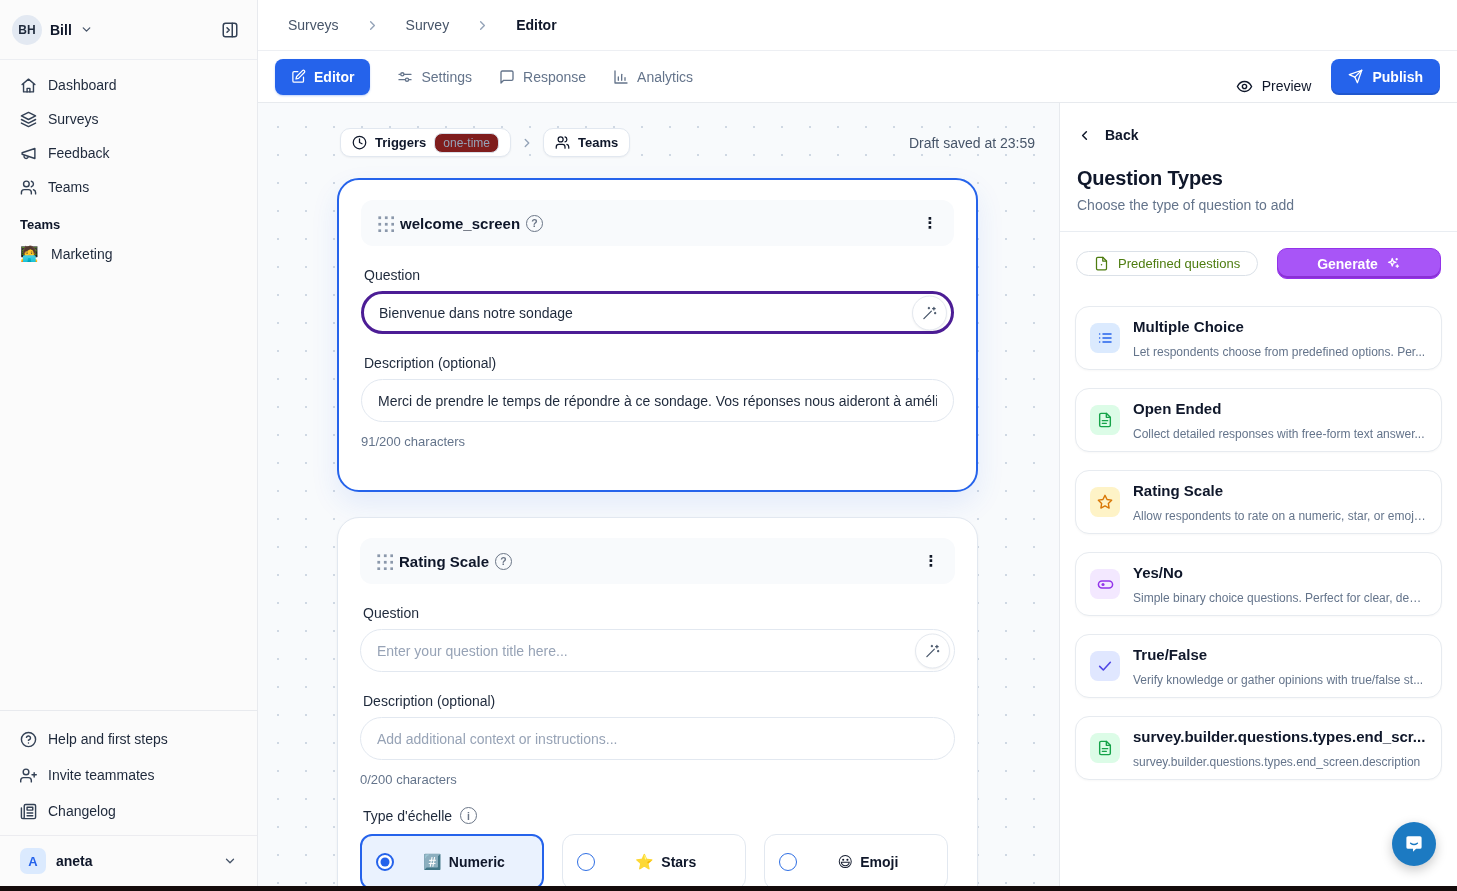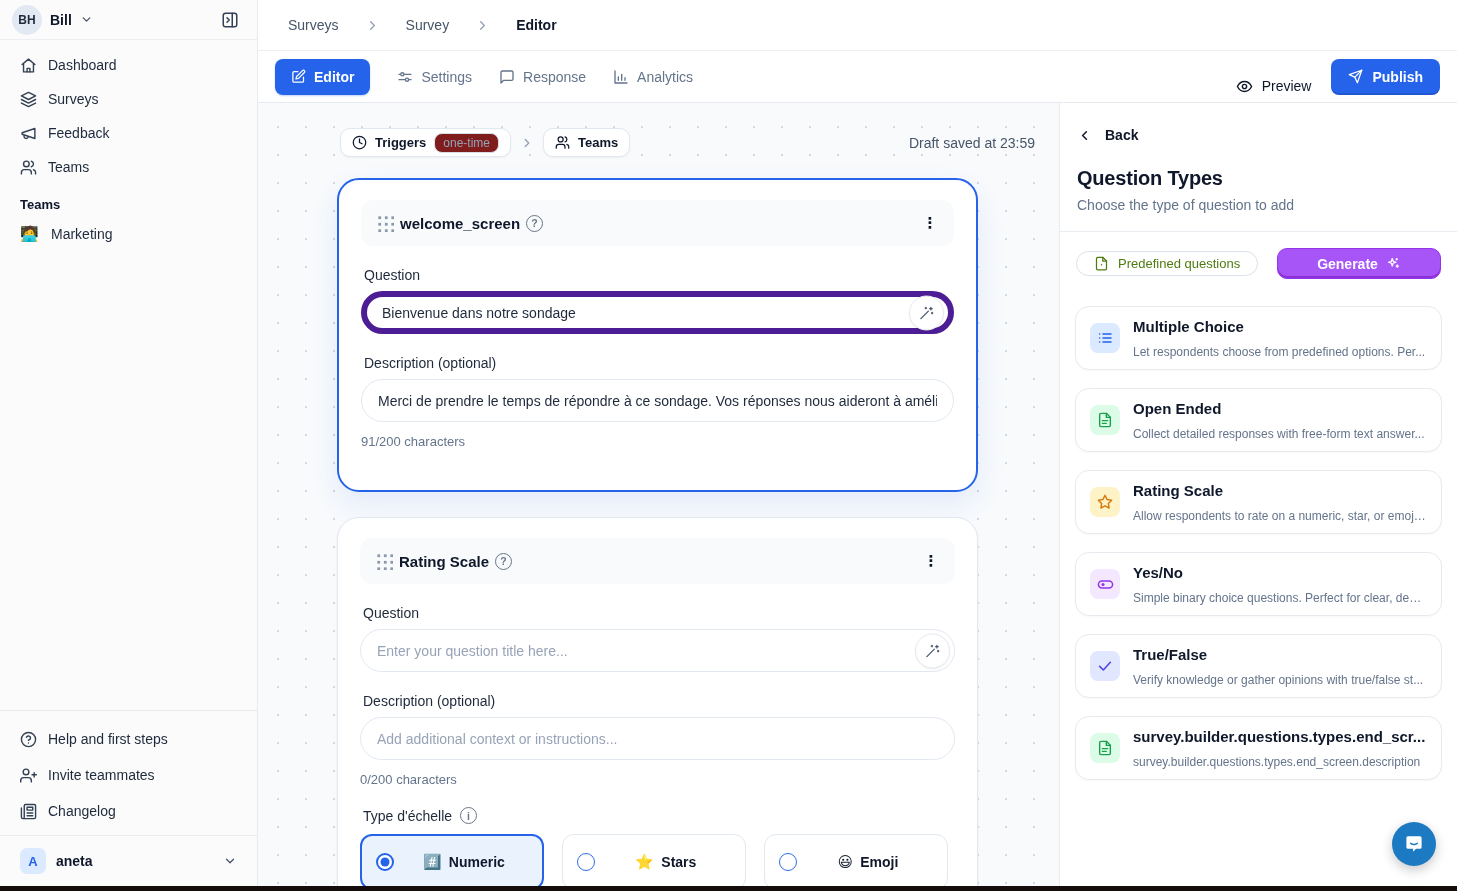--- a/index.html
+++ b/index.html
@@ -7,21 +7,21 @@
   body {
     position: relative; overflow: hidden; background:#fff;
     font-family: "Liberation Sans", "DejaVu Sans", sans-serif;
     color:#0f172a; -webkit-font-smoothing: antialiased;
   }
   svg { display:block; }
 
   
   .sidebar { position:absolute; left:0; top:0; width:258px; height:891px;
     background:#fbfbfb; border-right:1px solid #e8eaee; z-index:5; }
-  .sb-header { height:40px; border-bottom:1px solid #eceef2; display:flex; align-items:center; padding:8px 12px; gap:8px; }
+  .sb-header { height:60px; border-bottom:1px solid #eceef2; display:flex; align-items:center; padding:8px 12px; gap:8px; }
   .ws-avatar { width:30px; height:30px; border-radius:50%; background:#e3e9f2; color:#1e293b;
     font-size:12px; font-weight:700; display:flex; align-items:center; justify-content:center; }
   .ws-name { font-size:14px; font-weight:600; color:#0f172a; }
   .chev-sm { color:#475569; }
   .collapse-btn { margin-left:auto; width:30px; height:30px; border-radius:8px; display:flex;
     align-items:center; justify-content:center; color:#334155; background:transparent; border:none; }
   .nav { padding:8px 12px 0; }
   .nav-item { display:flex; align-items:center; gap:11px; height:34px; padding:0 8px;
     border-radius:8px; font-size:14px; color:#1e293b; font-weight:500; }
   .nav-item .ic { width:17px; height:17px; color:#334155; flex:0 0 auto; }
@@ -82,21 +82,21 @@
   .card-title { font-size:15px; font-weight:600; color:#0f172a; }
   .circ-glyph { width:17px; height:17px; border-radius:50%; border:1.5px solid #6b7687; color:#6b7687;
     font-size:10.5px; font-weight:700; display:flex; align-items:center; justify-content:center; flex:0 0 auto; }
   .qmark::after { content:"?"; }
   .imark::after { content:"i"; font-style:normal; }
   .kebab { margin-left:auto; width:18px; text-align:center; color:#111827; }
   .kebab::after { content:"⋮"; font-size:15px; font-weight:700; }
   .field-label { font-size:14px; font-weight:500; color:#1e293b; margin:21px 3px 8px; }
   .input-row { position:relative; height:43px; border:1px solid #e2e8f0; border-radius:999px; background:#fff;
     display:flex; align-items:center; padding:0 52px 0 16px; }
-  .input-row.focused { border:6px solid #4c1d95; padding-left:15px; }
+  .input-row.focused { border:3px solid #4c1d95; padding-left:15px; }
   .input-row input { border:none; outline:none; width:100%; font-size:14px; color:#1e293b; background:transparent;
     font-family:inherit; }
   .input-row input::placeholder { color:#97a3b6; }
   .wand-btn { position:absolute; right:4px; top:50%; transform:translateY(-50%); width:35px; height:35px;
     border-radius:50%; border:1px solid #e5e9ef; background:#fff; display:flex; align-items:center;
     justify-content:center; color:#475569; box-shadow:0 1px 2px rgba(15,23,42,.06); }
   .char-count { font-size:13px; color:#64748b; margin-top:12px; }
   .scale-label-row { display:flex; align-items:center; gap:8px; margin:20px 3px 10px; font-size:14px; font-weight:500; color:#1e293b; }
   .scale-row { display:flex; gap:18px; }
   .scale-opt { width:184px; height:56px; border:1px solid #e2e8f0; border-radius:12px; background:#fff;

